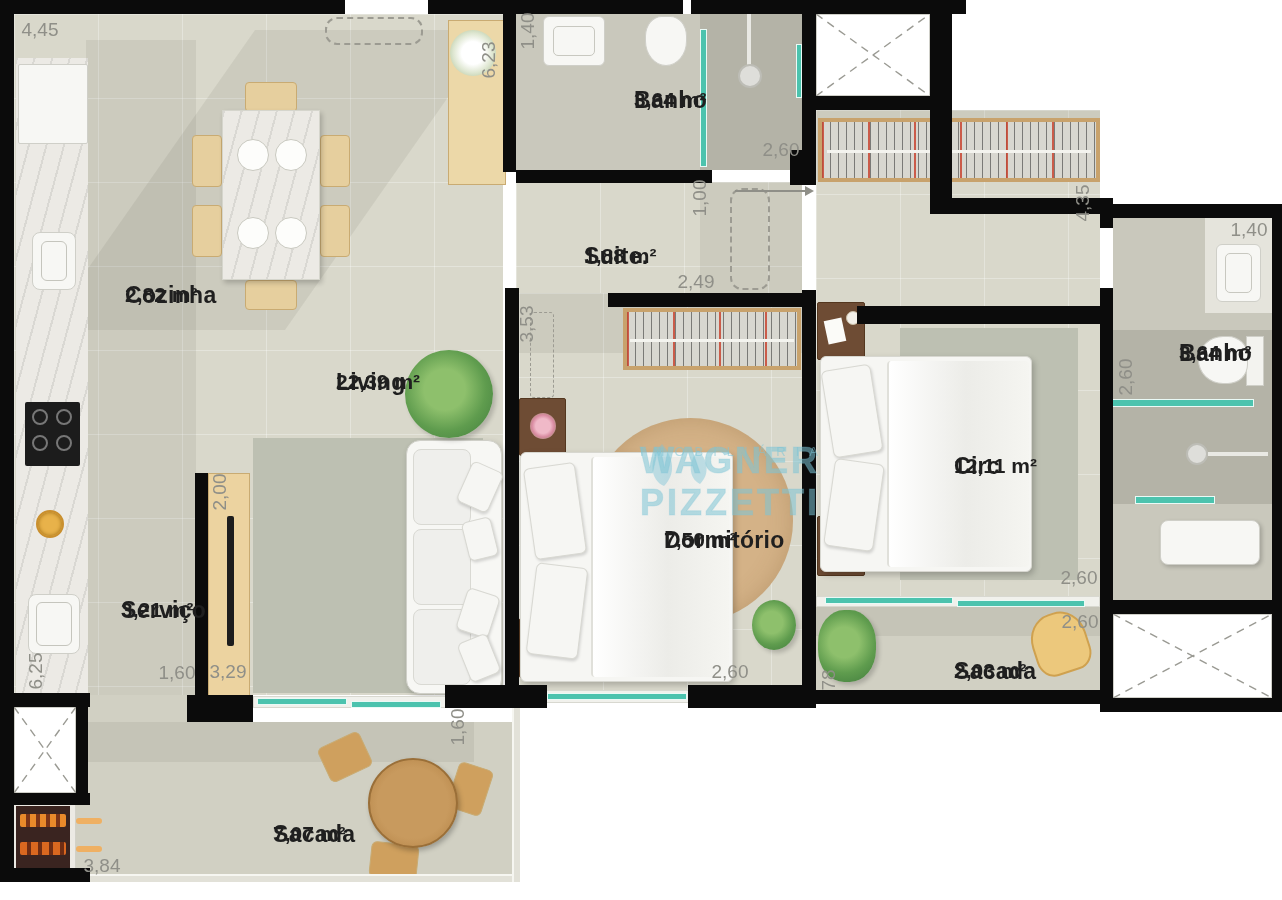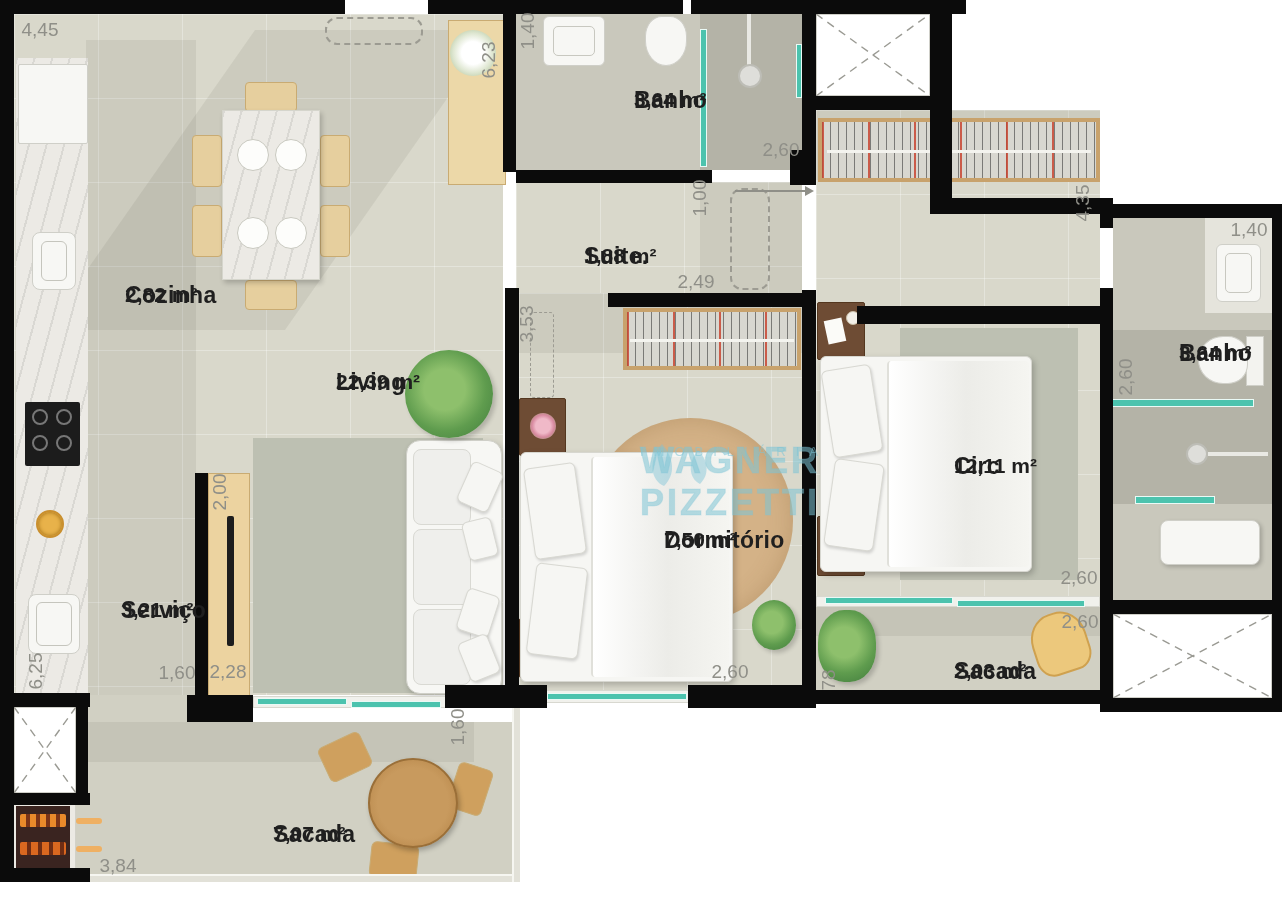--- a/index.html
+++ b/index.html
@@ -321,29 +321,29 @@
   <span class="dim v" style="left:528px;top:31px">1,40</span>
   <span class="dim v" style="left:489px;top:60px">6,23</span>
   <span class="dim" style="left:781px;top:150px">2,60</span>
   <span class="dim v" style="left:700px;top:198px">1,00</span>
   <span class="dim" style="left:696px;top:282px">2,49</span>
   <span class="dim v" style="left:1083px;top:203px">4,35</span>
   <span class="dim" style="left:1249px;top:230px">1,40</span>
   <span class="dim v" style="left:527px;top:324px">3,53</span>
   <span class="dim v" style="left:220px;top:492px">2,00</span>
   <span class="dim" style="left:177px;top:673px">1,60</span>
-  <span class="dim" style="left:228px;top:672px">2,28</span>
+  <span class="dim" style="left:228px;top:672px">3,29</span>
   <span class="dim v" style="left:36px;top:671px">6,25</span>
   <span class="dim" style="left:730px;top:672px">2,60</span>
   <span class="dim v" style="left:458px;top:727px">1,60</span>
   <span class="dim" style="left:1079px;top:578px">2,60</span>
   <span class="dim" style="left:1080px;top:622px">2,60</span>
   <span class="dim v" style="left:1126px;top:377px">2,60</span>
   <span class="dim v" style="left:829px;top:680px">78</span>
-  <span class="dim" style="left:118px;top:866px">3,84</span>
+  <span class="dim" style="left:102px;top:866px">3,84</span>
 
   <div class="watermark">
     <svg class="wmlogo" width="90" height="54" viewBox="0 0 90 54">
       <path d="M22 4 C34 18 36 34 24 46 C10 40 8 20 22 4 Z" fill="rgba(125,196,214,.45)"></path>
       <path d="M58 10 C68 20 70 34 60 44 C48 38 48 22 58 10 Z" fill="rgba(125,196,214,.45)"></path>
     </svg>
     <div class="wm1">WAGNER PIZZETTI</div>
     <div class="wm2">IMOBILIÁRIA</div>
   </div>
 

